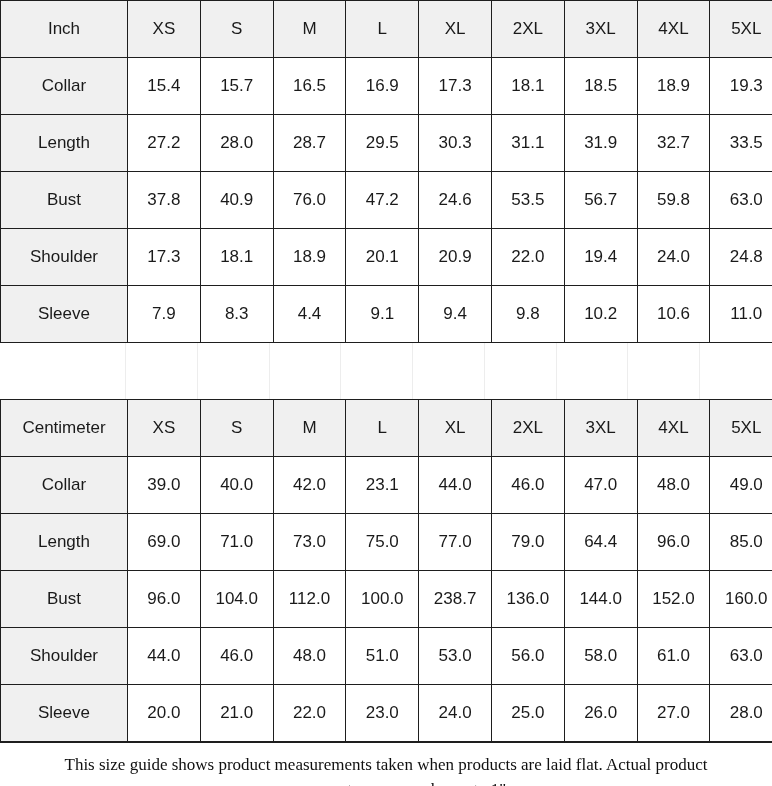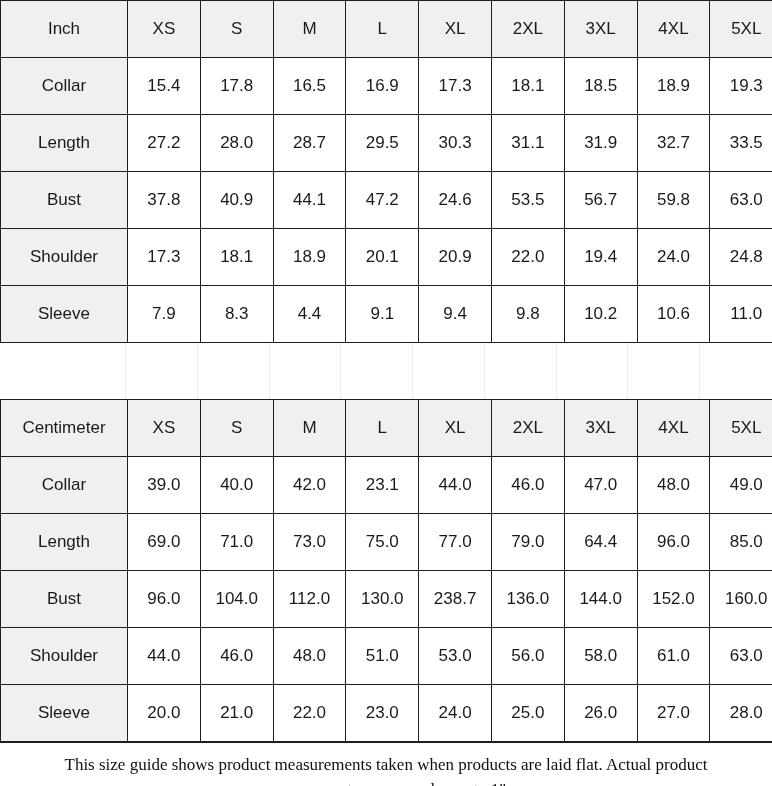--- a/index.html
+++ b/index.html
@@ -110,21 +110,21 @@
         <td class="size-col">XL</td>
         <td class="size-col">2XL</td>
         <td class="size-col">3XL</td>
         <td class="size-col">4XL</td>
         <td class="size-col">5XL</td>
       </tr>
 
       <tr>
         <td class="label-col">Collar</td>
         <td class="size-col">15.4</td>
-        <td class="size-col">17.8</td>
+        <td class="size-col">15.7</td>
         <td class="size-col">16.5</td>
         <td class="size-col">16.9</td>
         <td class="size-col">17.3</td>
         <td class="size-col">18.1</td>
         <td class="size-col">18.5</td>
         <td class="size-col">18.9</td>
         <td class="size-col">19.3</td>
       </tr>
 
       <tr>
@@ -137,21 +137,21 @@
         <td class="size-col">31.1</td>
         <td class="size-col">31.9</td>
         <td class="size-col">32.7</td>
         <td class="size-col">33.5</td>
       </tr>
 
       <tr>
         <td class="label-col">Bust</td>
         <td class="size-col">37.8</td>
         <td class="size-col">40.9</td>
-        <td class="size-col">44.1</td>
+        <td class="size-col">76.0</td>
         <td class="size-col">47.2</td>
         <td class="size-col">24.6</td>
         <td class="size-col">53.5</td>
         <td class="size-col">56.7</td>
         <td class="size-col">59.8</td>
         <td class="size-col">63.0</td>
       </tr>
 
       <tr>
         <td class="label-col">Shoulder</td>
@@ -233,21 +233,21 @@
         <td class="size-col">64.4</td>
         <td class="size-col">96.0</td>
         <td class="size-col">85.0</td>
       </tr>
 
       <tr>
         <td class="label-col">Bust</td>
         <td class="size-col">96.0</td>
         <td class="size-col">104.0</td>
         <td class="size-col">112.0</td>
-        <td class="size-col">130.0</td>
+        <td class="size-col">100.0</td>
         <td class="size-col">238.7</td>
         <td class="size-col">136.0</td>
         <td class="size-col">144.0</td>
         <td class="size-col">152.0</td>
         <td class="size-col">160.0</td>
       </tr>
 
       <tr>
         <td class="label-col">Shoulder</td>
         <td class="size-col">44.0</td>

